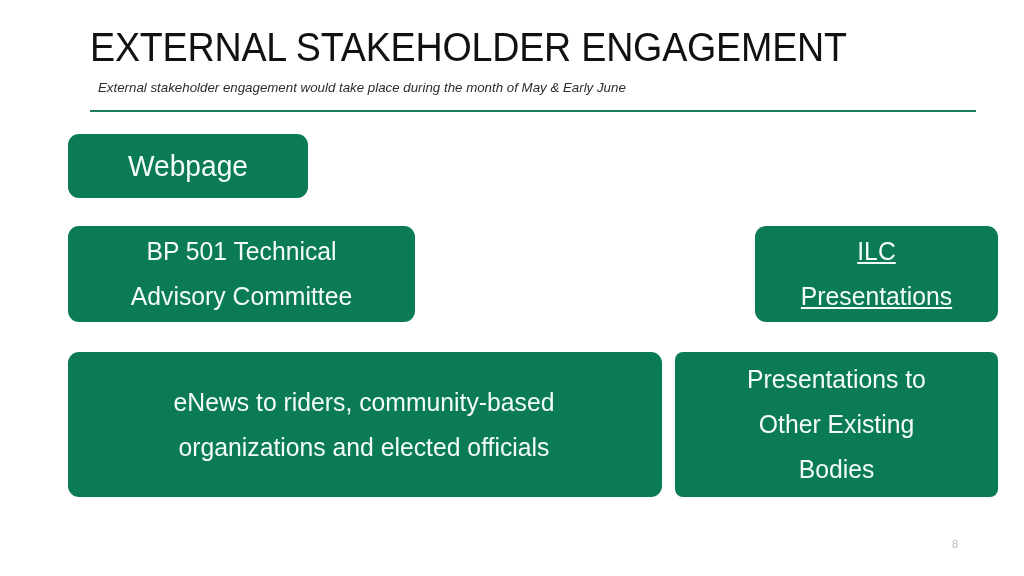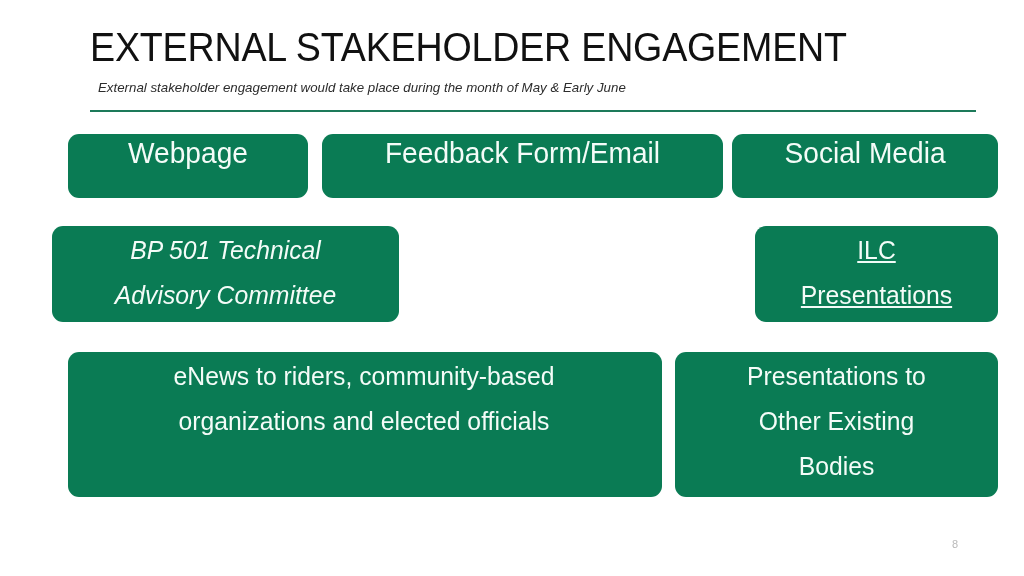--- a/index.html
+++ b/index.html
@@ -65,21 +65,21 @@
     background: #1d7a5a;
   }
 
   
   .box {
     position: absolute;
     background: #0a7b54;
     border-radius: 11px;
     color: #f2fbf7;
     display: flex;
-    align-items: flex-start;
+    align-items: center;
     justify-content: center;
     text-align: center;
     box-sizing: border-box;
     padding: 2px 10px;
   }
   .box .box-label {
     display: block;
     width: 100%;
     font-family: "Liberation Sans", sans-serif;
     font-weight: 400;
@@ -87,28 +87,28 @@
     transform: scaleX(0.97);
   }
 
   
   #box-webpage       { left: 48px;  top: 134px; width: 240px; height: 64px; }
   #box-feedback-form { left: 302px; top: 134px; width: 401px; height: 64px; }
   #box-social-media  { left: 712px; top: 134px; width: 266px; height: 64px; }
   .row1 .box-label { font-size: 29px; line-height: 34px; }
 
   
-  #box-bp501          { left: 32px;  top: 226px; width: 347px; height: 96px; font-style: italic; }
+  #box-bp501          { left: 48px;  top: 226px; width: 347px; height: 96px; }
   #box-gm-access      { left: 402px; top: 226px; width: 325px; height: 96px; }
   #box-ilc            { left: 735px; top: 226px; width: 243px; height: 96px; text-decoration: underline; }
   .row2 .box-label { font-size: 25.5px; line-height: 45px; }
 
   
   #box-enews          { left: 48px;  top: 352px; width: 594px; height: 145px; padding-left: 8px; }
-  #box-presentations  { left: 655px; top: 352px; width: 323px; height: 145px; }
+  #box-presentations  { left: 655px; top: 352px; width: 323px; height: 145px; border-radius: 8px; }
   .row3 .box-label { font-size: 25.5px; line-height: 45px; }
 
   
   #logo {
     position: absolute;
     left: 26px;
     top: 521px;
     width: 122px;
     height: 36px;
   }
@@ -130,26 +130,20 @@
 
   <div id="header">
     <div id="page-title">EXTERNAL STAKEHOLDER ENGAGEMENT</div>
     <div id="page-subtitle">External stakeholder engagement would take place during the month of May &amp; Early June</div>
   </div>
   <div id="title-rule"></div>
 
   <div class="box row1" id="box-webpage">
     <span class="box-label">Webpage</span>
   </div>
-  <div class="box row1" id="box-feedback-form">
-    <span class="box-label">Feedback Form/Email</span>
-  </div>
-  <div class="box row1" id="box-social-media">
-    <span class="box-label">Social Media</span>
-  </div>
 
   <div class="box row2" id="box-bp501">
     <span class="box-label">
       <span>BP 501 Technical</span><br>
       <span>Advisory Committee</span>
     </span>
   </div>
   <div class="box row2" id="box-ilc">
     <span class="box-label">
       <span>ILC</span><br>

